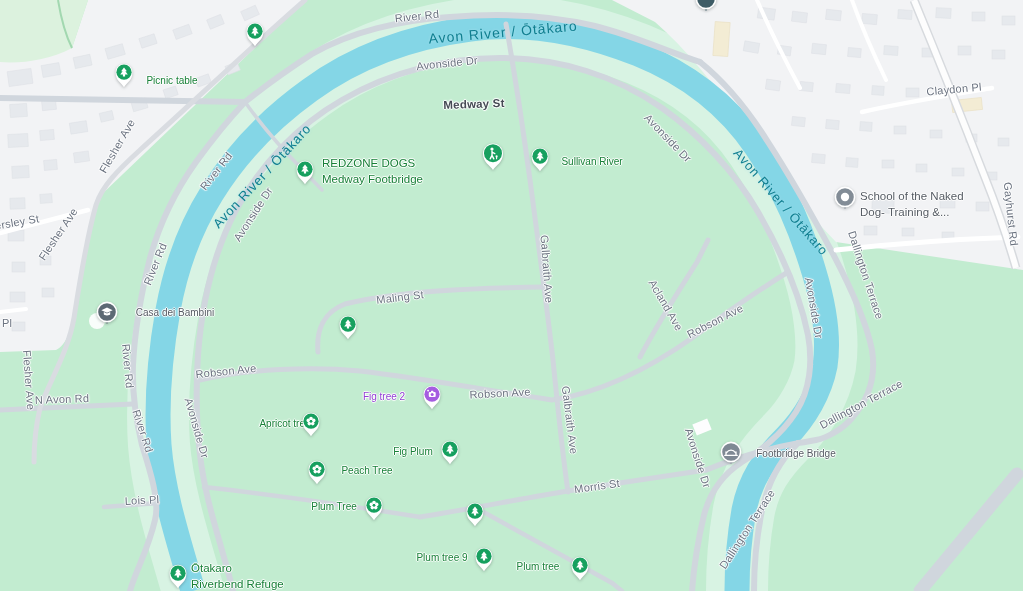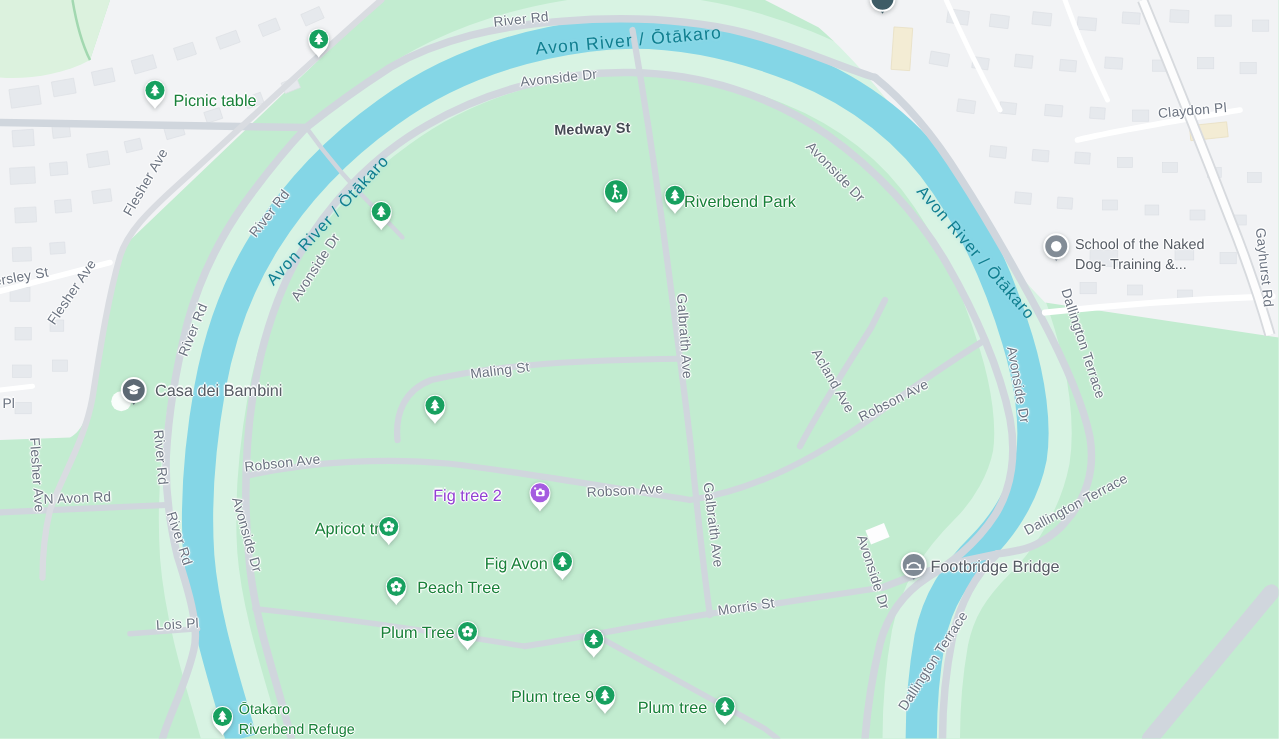--- a/index.html
+++ b/index.html
@@ -8,21 +8,21 @@
   #map svg.base{position:absolute;left:0;top:0;}
   .rl{position:absolute;font-size:11px;color:#6b7380;letter-spacing:.2px;white-space:nowrap;
       transform:translate(-50%,-50%) rotate(var(--r,0deg));
       text-shadow:0 1px 0 rgba(255,255,255,.85),0 -1px 0 rgba(255,255,255,.85),
                   1px 0 0 rgba(255,255,255,.85),-1px 0 0 rgba(255,255,255,.85),0 0 3px #fff;}
   .rl.bold{color:#454b54;font-weight:700;font-size:11.5px;}
   .rv{position:absolute;font-size:13px;color:#0f7e8f;letter-spacing:.8px;white-space:nowrap;
       transform:translate(-50%,-50%) rotate(var(--r,0deg));
       text-shadow:0 0 3px rgba(173,226,238,.9);}
   .rv.big{font-size:14px;letter-spacing:1px;}
-  .poi{position:absolute;font-size:13px;color:#188038;white-space:nowrap;
+  .poi{position:absolute;font-size:10px;color:#188038;white-space:nowrap;
       transform:translate(-50%,-50%) rotate(var(--r,0deg));
       text-shadow:0 1px 0 rgba(255,255,255,.9),0 -1px 0 rgba(255,255,255,.9),
                   1px 0 0 rgba(255,255,255,.9),-1px 0 0 rgba(255,255,255,.9),0 0 3px #fff;}
   .poi.dark{color:#565c64;}
   .poi.purple{color:#9340d4;}
   .poi2{position:absolute;font-size:11.5px;line-height:16px;white-space:nowrap;color:#188038;
       text-shadow:0 1px 0 rgba(255,255,255,.9),0 -1px 0 rgba(255,255,255,.9),
                   1px 0 0 rgba(255,255,255,.9),-1px 0 0 rgba(255,255,255,.9),0 0 3px #fff;}
   .poi2.dark{color:#565c64;}
   .mk{position:absolute;filter:drop-shadow(0 1px 1.5px rgba(60,70,70,.35));}
@@ -209,30 +209,34 @@
   <div class="rl" style="left:1011px;top:214px;--r:84deg">Gayhurst Rd</div>
   <div class="rl" style="left:866px;top:275px;--r:72deg">Dallington Terrace</div>
   <div class="rl" style="left:861px;top:404px;--r:-28deg">Dallington Terrace</div>
   <div class="rl" style="left:747px;top:529px;--r:-57deg">Dallington Terrace</div>
 
   <div class="rv big" style="left:503px;top:32px;--r:-5deg">Avon River / Ōtākaro</div>
   <div class="rv" style="left:262px;top:176px;--r:-47deg">Avon River / Ōtākaro</div>
   <div class="rv" style="left:781px;top:202px;--r:49deg">Avon River / Ōtākaro</div>
 
   <div class="poi" style="left:172px;top:80px">Picnic table</div>
-  <div class="poi" style="left:592px;top:161px">Riverbend Park</div>
+  <div class="poi" style="left:592px;top:161px">Sullivan River</div>
   <div class="poi dark" style="left:175px;top:312px">Casa dei Bambini</div>
   <div class="poi dark" style="left:796px;top:453px">Footbridge Bridge</div>
-  <div class="poi purple" style="left:374px;top:396px">Fig tree 2</div>
+  <div class="poi purple" style="left:384px;top:396px">Fig tree 2</div>
   <div class="poi" style="left:285px;top:423px">Apricot tree</div>
-  <div class="poi" style="left:413px;top:451px">Fig Avon</div>
+  <div class="poi" style="left:413px;top:451px">Fig Plum</div>
   <div class="poi" style="left:367px;top:470px">Peach Tree</div>
   <div class="poi" style="left:334px;top:506px">Plum Tree</div>
   <div class="poi" style="left:442px;top:557px">Plum tree 9</div>
   <div class="poi" style="left:538px;top:566px">Plum tree</div>
+  <div class="poi2" style="left:322px;top:155px">
+    <div>REDZONE DOGS</div>
+    <div>Medway Footbridge</div>
+  </div>
   <div class="poi2 dark" style="left:860px;top:188px">
     <div>School of the Naked</div>
     <div>Dog- Training &amp;...</div>
   </div>
   <div class="poi2" style="left:191px;top:560px">
     <div>Ōtakaro</div>
     <div>Riverbend Refuge</div>
   </div>
 
   <div class="mk" style="left:244px;top:20px"><svg width="22" height="27" viewBox="0 0 22 27">

